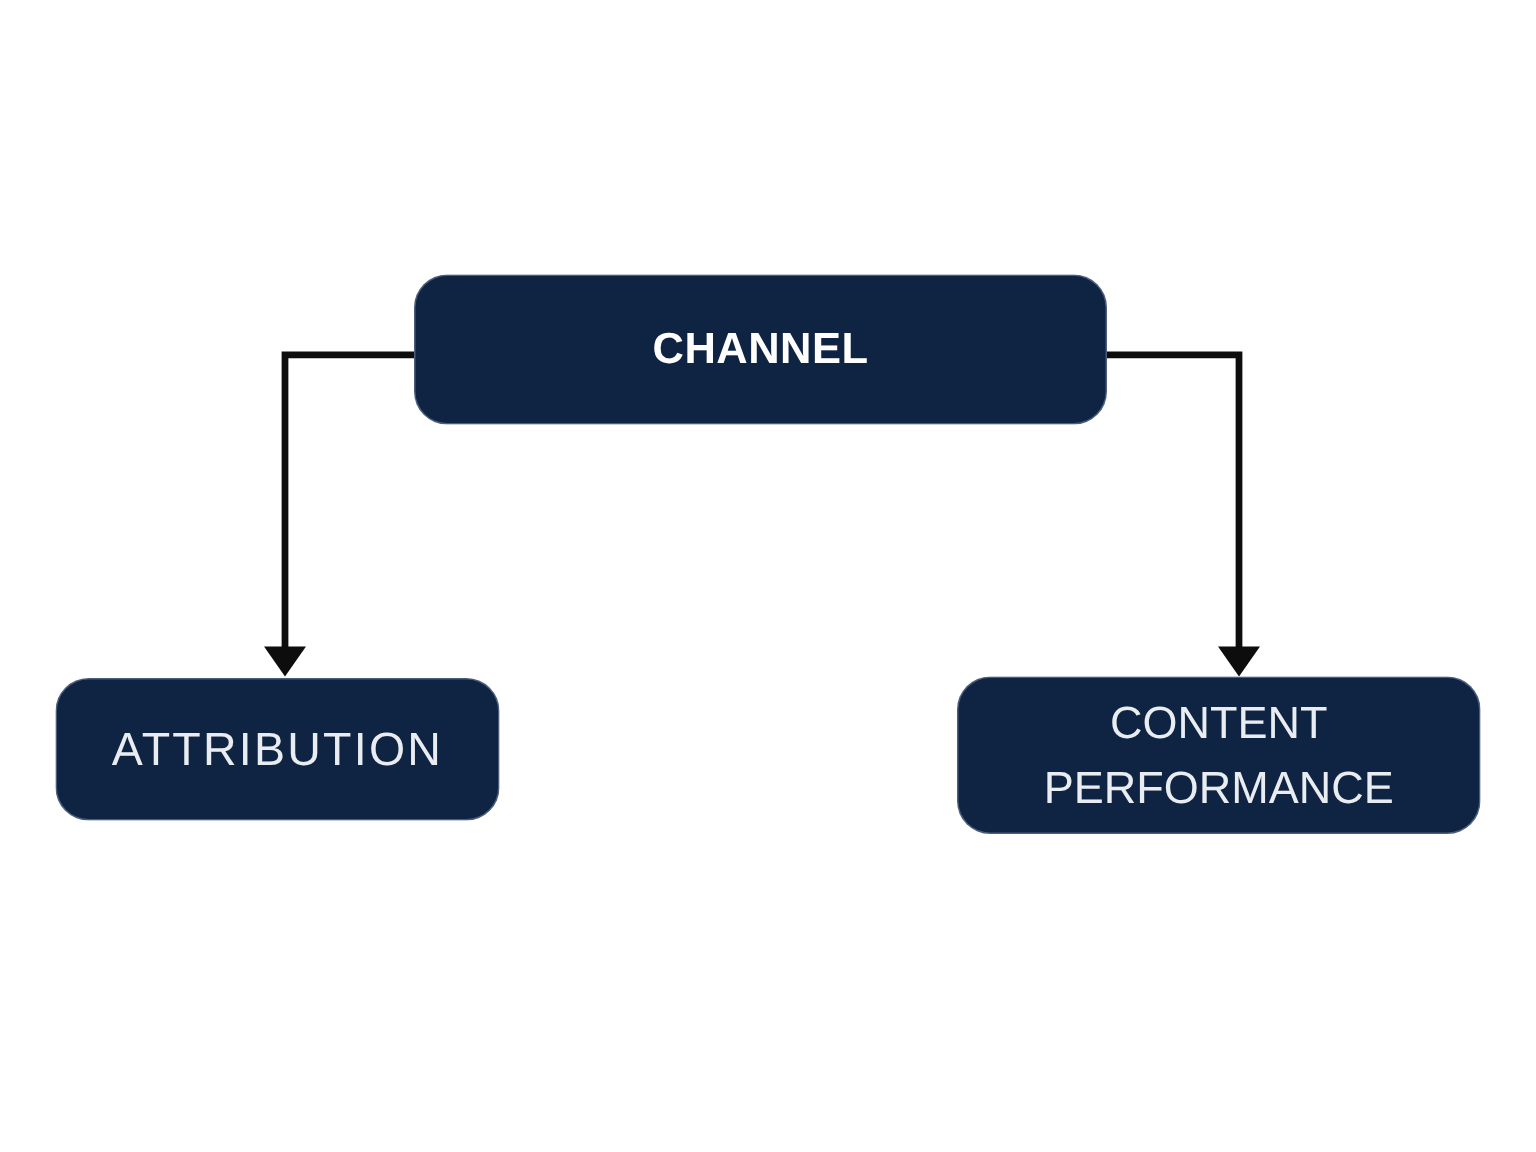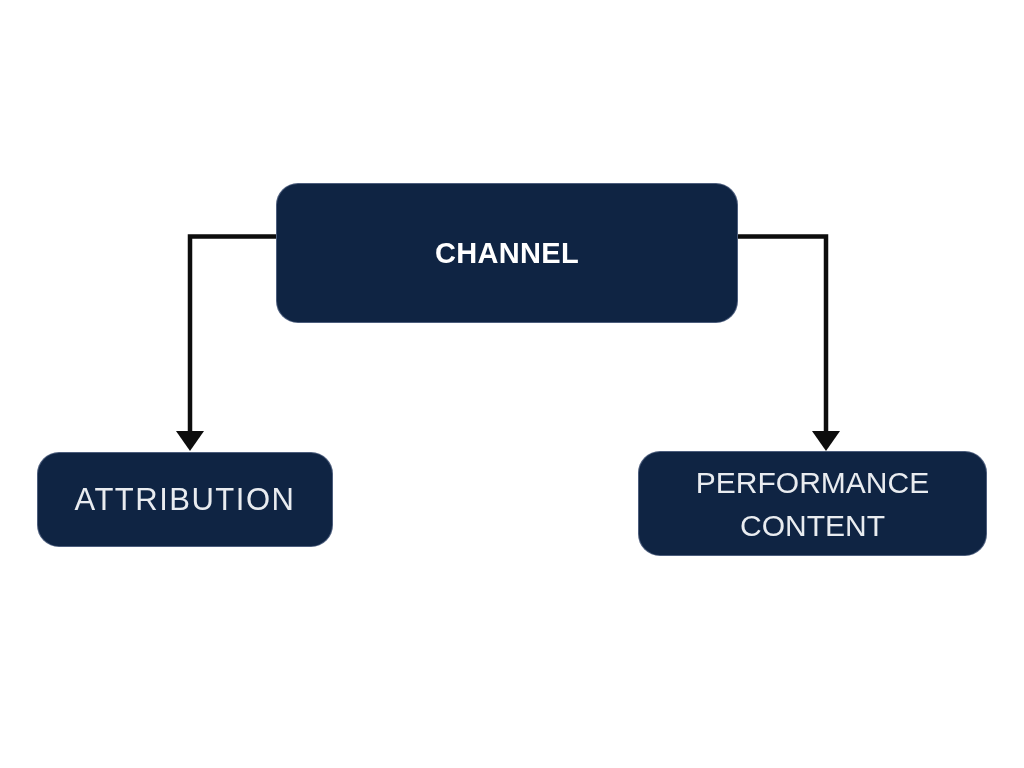--- a/index.html
+++ b/index.html
@@ -42,21 +42,21 @@
     border:1px solid var(--node-border);
     border-radius:22px;
     display:flex;
     align-items:center;
     justify-content:center;
     text-align:center;
     box-sizing:border-box;
   }
   .node-root{
     left:276px;top:183px;
-    width:462px;height:140px;
+    width:462px;height:100px;
   }
   .node-root .node-label{
     color:var(--root-text-color);
     font-weight:bold;
     font-size:29px;
     line-height:33px;
     letter-spacing:0.3px;
   }
   .node-attribution{
     left:37px;top:452px;
@@ -97,18 +97,18 @@
       <span class="line">CHANNEL</span>
     </div>
   </div>
 
   <div class="node node-attribution">
     <div class="node-label">ATTRIBUTION</div>
   </div>
 
   <div class="node node-content">
     <div class="node-label">
+      <span class="line">CONTENT</span>
       <span class="line">PERFORMANCE</span>
-      <span class="line">CONTENT</span>
     </div>
   </div>
 
 </div>
 
 </body></html>

